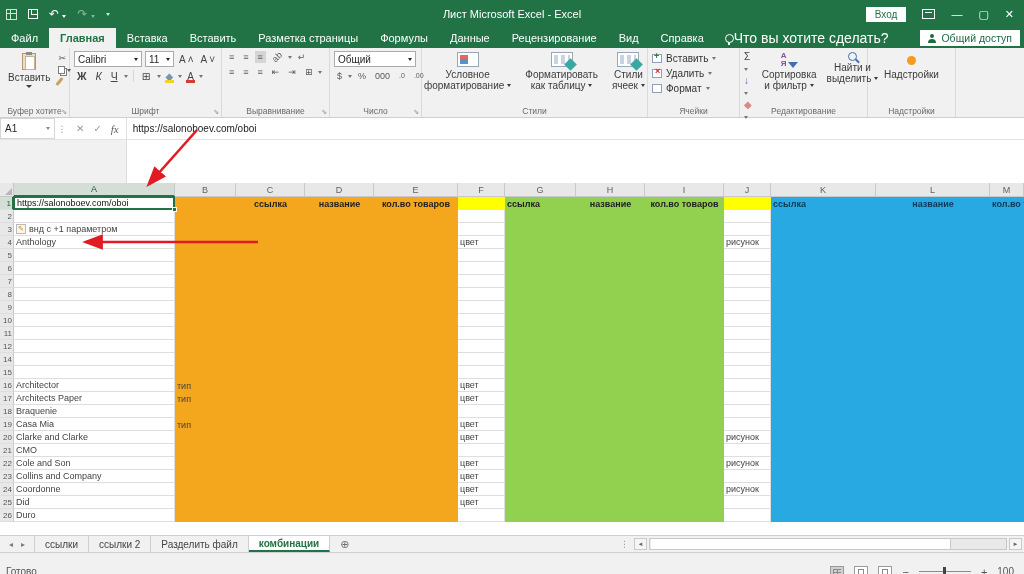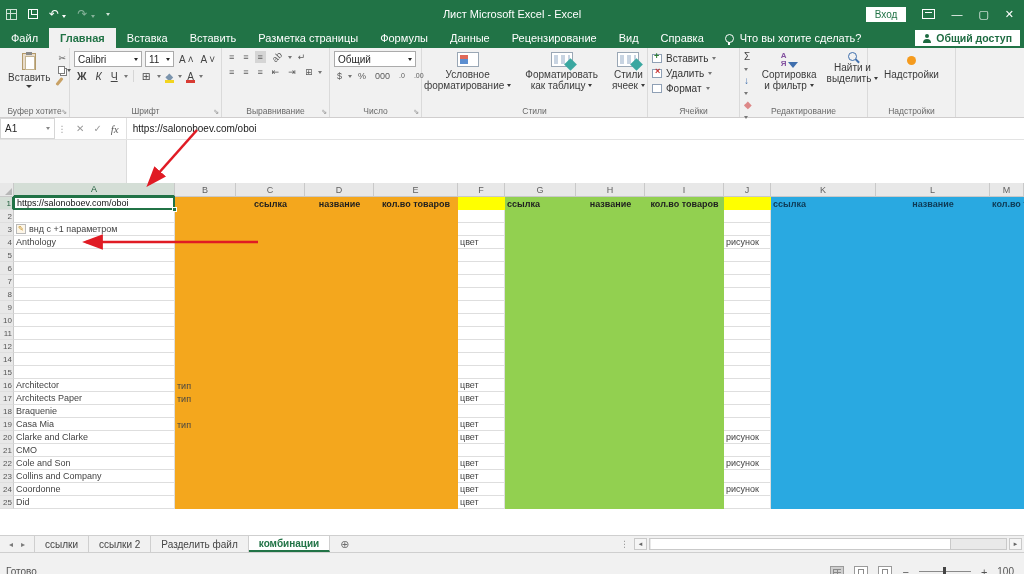--- a/index.html
+++ b/index.html
@@ -24,24 +24,24 @@
   .title-text { position:absolute; left:0; right:0; text-align:center; font-size:11px; color:#fff; }
   .win-right { margin-left:auto; display:flex; align-items:center; gap:16px; padding-right:10px; z-index:2; }
   .signin { background:#fff; color:#217346; font-size:10px; padding:2px 9px; }
   .winbtn { font-size:11px; color:#fff; line-height:11px; }
   .ribdisp { width:13px; height:10px; border:1px solid #fff; position:relative; }
   .ribdisp::after { content:""; position:absolute; top:2px; left:2px; right:2px; height:1px; background:#fff; }
   
   .tabbar { height:20px; background:#217346; display:flex; align-items:stretch; color:#fff; position:relative; }
   .rtab { padding:0 11px; font-size:11px; display:flex; align-items:center; white-space:nowrap; }
   .rtab.active { background:#f1f1f1; color:#217346; font-weight:bold; }
-  .tellme { display:flex; align-items:center; gap:6px; font-size:11px; padding:0 10px; }
+  .tellme { display:flex; align-items:center; font-size:14px; padding:0 10px; }
   .bulb { width:9px; height:9px; border:1px solid #fff; border-radius:50%; position:relative; }
   .bulb::after { content:""; position:absolute; left:2.5px; bottom:-3px; width:2px; height:3px; background:#fff; }
-  .share { position:absolute; right:4px; top:2px; bottom:2px; background:#fff; color:#1e6b41; font-weight:bold; font-size:10.5px; display:flex; align-items:center; gap:5px; padding:0 8px; }
+  .share { position:absolute; right:4px; top:2px; bottom:2px; background:#fff; color:#1e6b41; font-weight:normal; font-size:10.5px; display:flex; align-items:center; gap:5px; padding:0 8px; }
   .person { width:8px; height:9px; position:relative; }
   .person::before { content:""; position:absolute; top:0; left:2px; width:4px; height:4px; border-radius:50%; background:#1e6b41; }
   .person::after { content:""; position:absolute; bottom:0; left:0; width:8px; height:4px; border-radius:4px 4px 0 0; background:#1e6b41; }
   
   .ribbon { height:70px; background:#f1f1f1; border-bottom:1px solid #d0cece; display:flex; align-items:stretch; font-size:10px; color:#3b3b3b; }
   .rgroup { position:relative; border-right:1px solid #dadada; padding:3px 4px 13px 4px; display:flex; align-items:flex-start; }
   .glabel { position:absolute; bottom:1px; left:0; right:0; text-align:center; font-size:8.5px; color:#696969; white-space:nowrap; }
   .launcher { position:absolute; bottom:1px; right:2px; font-size:7px; color:#8a8a8a; }
   .bigbtn { display:flex; flex-direction:column; align-items:center; justify-content:flex-start; gap:2px; padding:2px 4px; }
   .clipicon { width:14px; height:17px; background:#e8dccb; border:1px solid #b49a6a; position:relative; }
@@ -913,20 +913,40 @@
         <span>цвет</span>
       </div>
       <div class="cell" style="width: 71px; background: rgb(146, 208, 80);"></div>
       <div class="cell" style="width: 69px; background: rgb(146, 208, 80);"></div>
       <div class="cell" style="width: 79px; background: rgb(146, 208, 80);"></div>
       <div class="cell wb" style="width: 47px;"></div>
       <div class="cell" style="width: 105px; background: rgb(41, 169, 225);"></div>
       <div class="cell" style="width: 114px; background: rgb(41, 169, 225);"></div>
       <div class="cell" style="width: 34px; background: rgb(41, 169, 225);"></div>
     </div>
+    <div class="grow">
+      <div class="gut">
+        <span style="white-space: nowrap;">26</span>
+      </div>
+      <div class="cell wb" style="width: 161px;">
+        <span>Duro</span>
+      </div>
+      <div class="cell" style="width: 61px; background: rgb(244, 167, 29);"></div>
+      <div class="cell" style="width: 69px; background: rgb(244, 167, 29);"></div>
+      <div class="cell" style="width: 69px; background: rgb(244, 167, 29);"></div>
+      <div class="cell" style="width: 84px; background: rgb(244, 167, 29);"></div>
+      <div class="cell wb" style="width: 47px;"></div>
+      <div class="cell" style="width: 71px; background: rgb(146, 208, 80);"></div>
+      <div class="cell" style="width: 69px; background: rgb(146, 208, 80);"></div>
+      <div class="cell" style="width: 79px; background: rgb(146, 208, 80);"></div>
+      <div class="cell wb" style="width: 47px;"></div>
+      <div class="cell" style="width: 105px; background: rgb(41, 169, 225);"></div>
+      <div class="cell" style="width: 114px; background: rgb(41, 169, 225);"></div>
+      <div class="cell" style="width: 34px; background: rgb(41, 169, 225);"></div>
+    </div>
     <div class="selbox" style="left: 13px; top: 13px; width: 162px; height: 14px;">https://salonoboev.com/oboi</div>
     <div class="selhandle" style="left: 172px; top: 24px;"></div>
   </div>
 
 <div class="sheetrow">
   <div class="snav">
     <span>◂</span>
     <span>▸</span>
   </div>
   <div style="display:flex" id="sheettabs">

